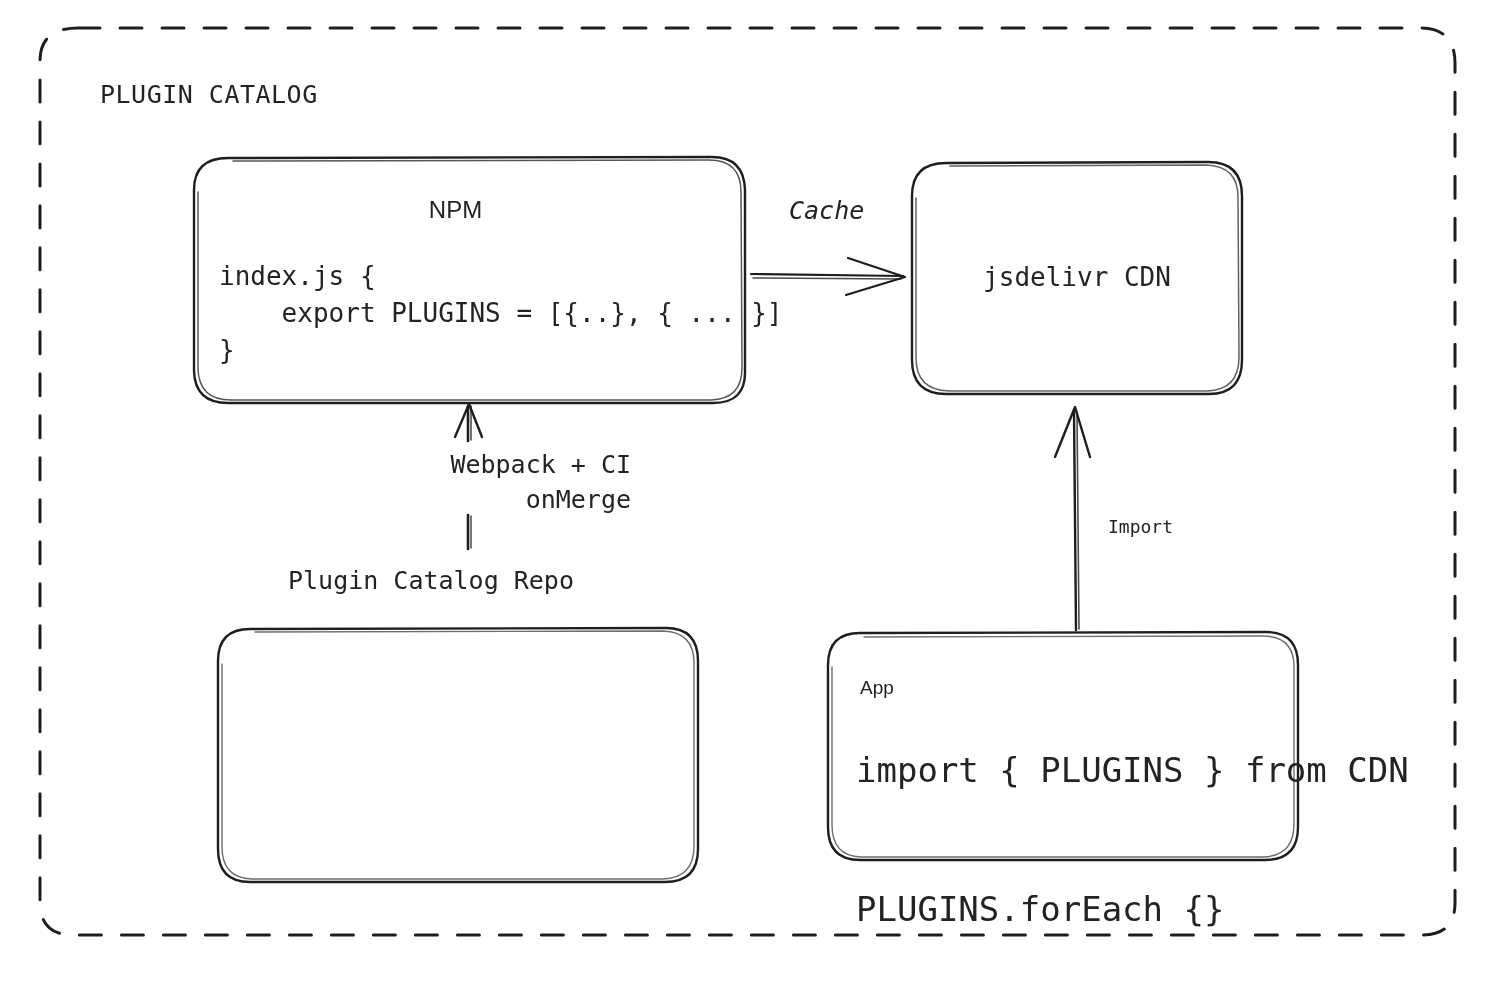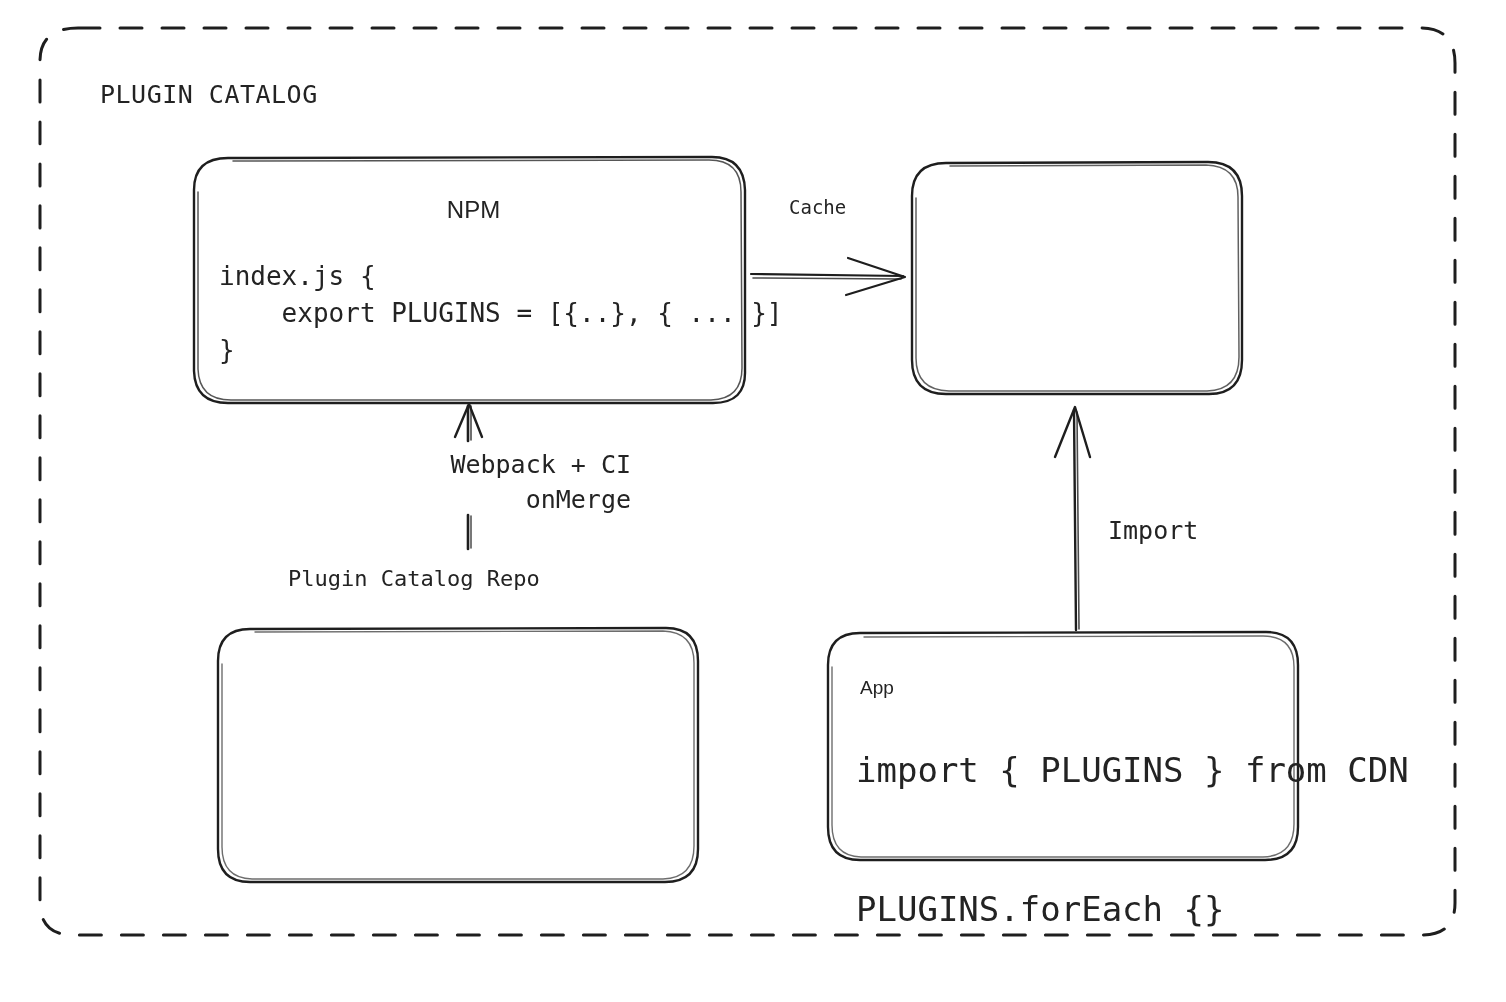--- a/index.html
+++ b/index.html
@@ -39,21 +39,21 @@
   
   #catalog-title {
     left: 100px;
     top: 82px;
     font-size: 25px;
     letter-spacing: 0.5px;
   }
 
   
   #npm-title {
-    left: 198px;
+    left: 180px;
     top: 198px;
     width: 551px;
     text-align: center;
     font-size: 24px;
   }
   #npm-code {
     left: 219px;
     top: 258px;
     font-size: 26px;
     line-height: 1.42;
@@ -65,39 +65,40 @@
     top: 264px;
     width: 330px;
     text-align: center;
     font-size: 26px;
   }
 
   
   #cache-label {
     left: 789px;
     top: 198px;
-    font-size: 19px;
+    font-size: 25px;
+    font-style: italic;
   }
   #webpack-label {
     left: 306px;
     top: 448px;
     width: 325px;
     text-align: right;
     font-size: 25px;
     line-height: 1.38;
   }
   #import-label {
     left: 1108px;
     top: 518px;
-    font-size: 25px;
+    font-size: 18px;
   }
   #repo-label {
     left: 288px;
     top: 568px;
-    font-size: 22px;
+    font-size: 25px;
   }
 
   
   #repo-list {
     left: 221px;
     top: 706px;
     font-size: 26px;
     line-height: 1.42;
   }
 
@@ -167,20 +168,21 @@
   </svg>
 
   <div class="txt" id="catalog-title">PLUGIN CATALOG</div>
 
   <div class="txt sans" id="npm-title">NPM</div>
 
   <div class="txt" id="npm-code">index.js {
     export PLUGINS = [{..}, { ... }]
 }</div>
 
+  <div class="txt" id="cdn-title">jsdelivr CDN</div>
 
   <div class="txt" id="cache-label">Cache</div>
 
   <div class="txt" id="webpack-label">Webpack + CI
 onMerge</div>
 
   <div class="txt" id="import-label">Import</div>
 
   <div class="txt" id="repo-label">Plugin Catalog Repo</div>
 

